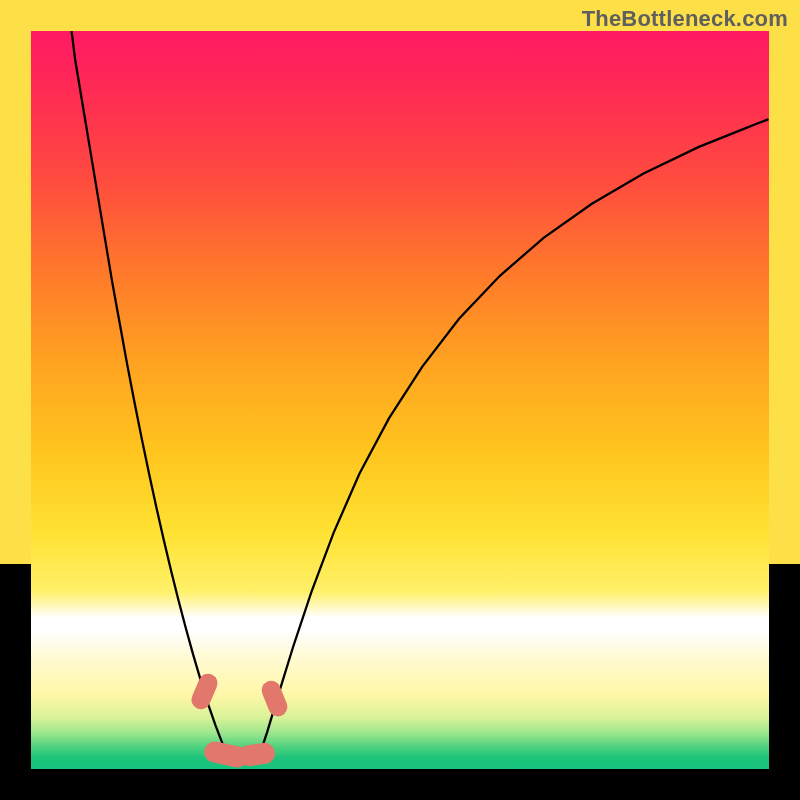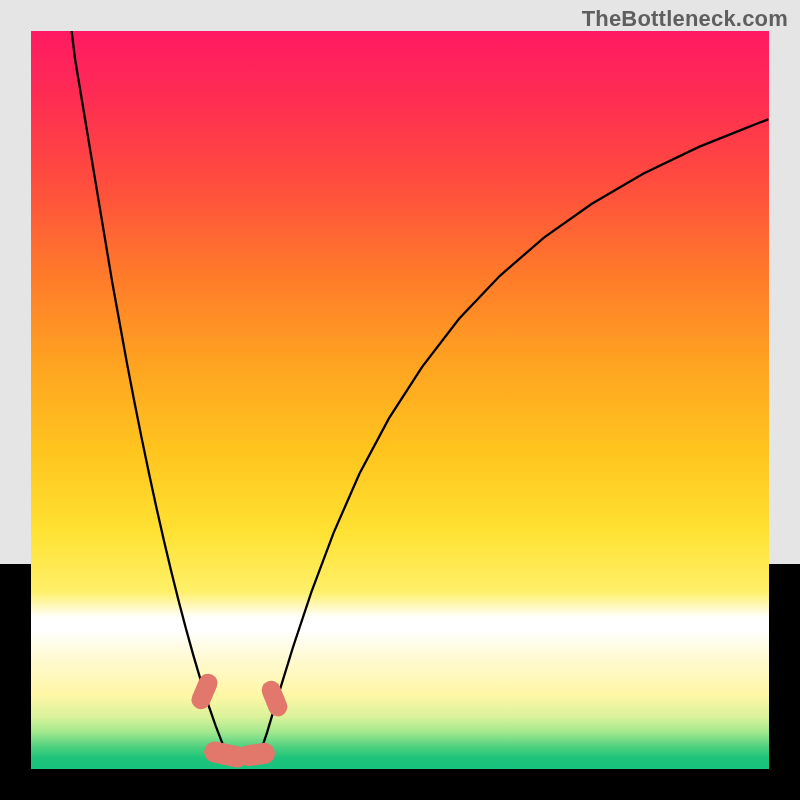--- a/index.html
+++ b/index.html
@@ -7,21 +7,21 @@
     padding: 0;
     width: 800px;
     height: 800px;
     background: #000000;
     overflow: hidden;
   }
   .stage {
     position: relative;
     width: 800px;
     height: 564px;
-    background: #e5e5e5;
+    background: #fde047;
   }
   .plot-area {
     position: absolute;
     left: 31px;
     top: 31px;
     width: 738px;
     height: 738px;
     overflow: hidden;
   }
   .gradient-bg {

